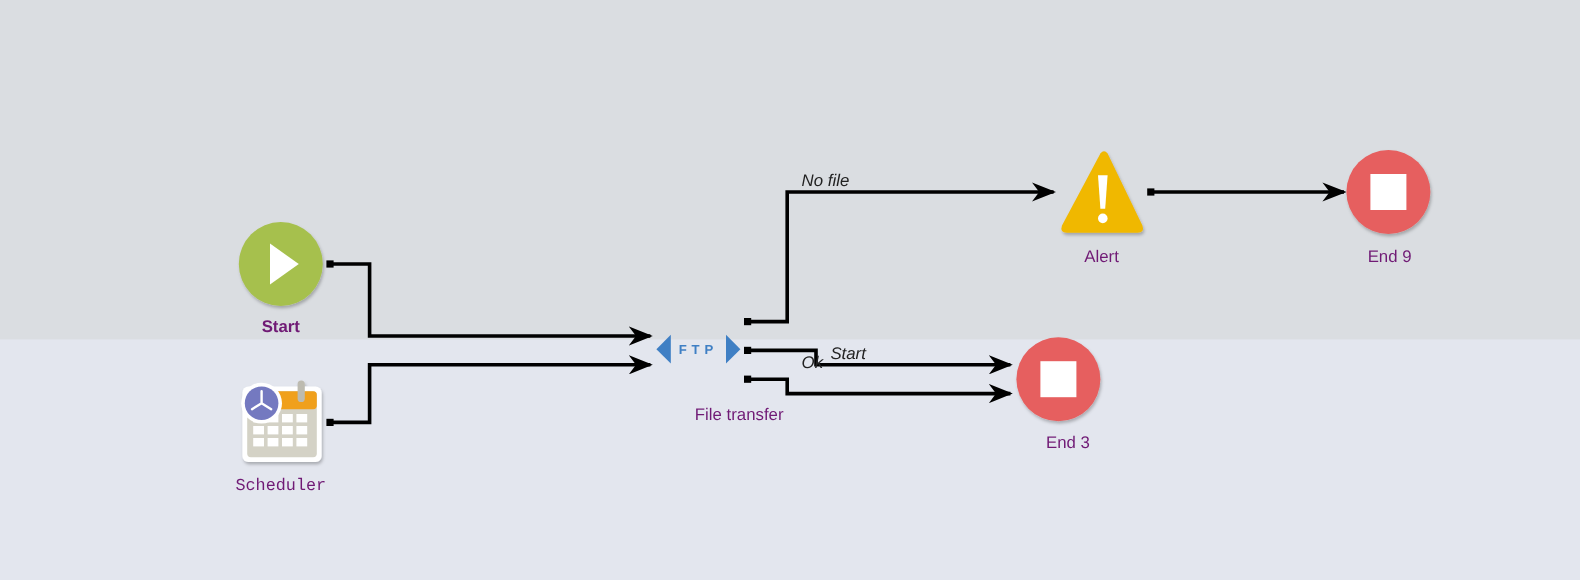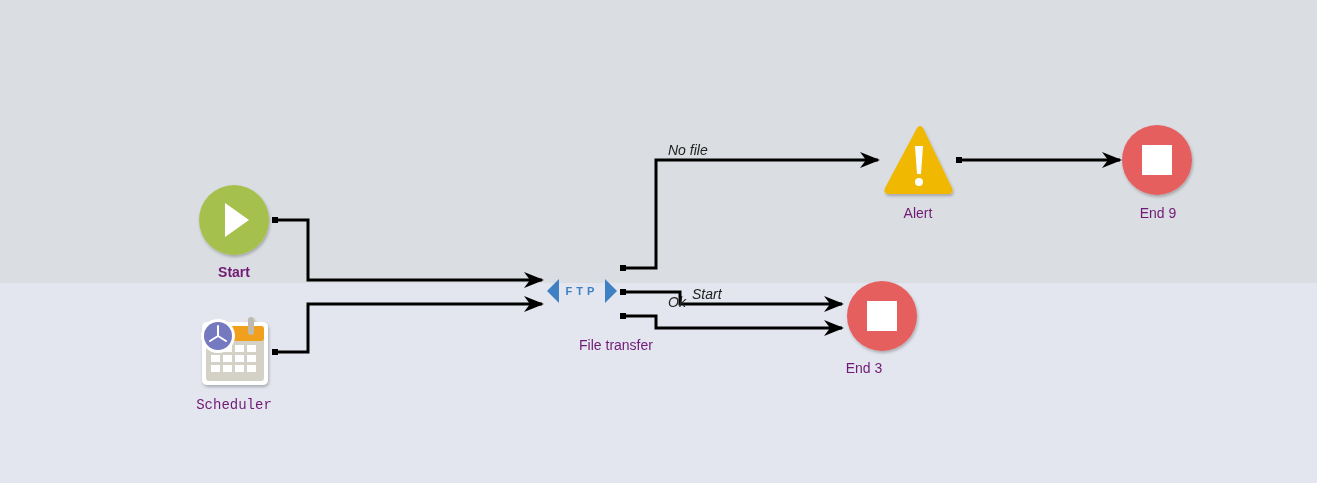--- a/index.html
+++ b/index.html
@@ -122,17 +122,17 @@
     <circle cx="882" cy="316" r="35" fill="#E65F5F" filter="url(#shadow)"></circle>
     <rect x="867" y="301" width="30" height="30" fill="#fff"></rect>
   </g>
 </svg>
 
 <div class="label" style="left:234px; top:264px;font-weight:bold;">Start</div>
 <div class="label" style="left:234px; top:397px;font-family:Liberation Mono, monospace;">Scheduler</div>
 <div class="label" style="left:582px; top:337px;margin-left:34px;">File transfer</div>
 <div class="label" style="left:918px; top:205px;">Alert</div>
 <div class="label" style="left:1158px; top:205px;">End 9</div>
-<div class="label" style="left:842px; top:360px;padding-left:44px;">End 3</div>
+<div class="label" style="left:868px; top:360px;padding-left:44px;">End 3</div>
 
 <div class="tlabel" style="left:668px; top:142px;">No file</div>
 <div class="tlabel" style="left:692px; top:286px;">Start</div>
 <div class="tlabel" style="left:668px; top:294px;">Ok</div>
 
 </body></html>

